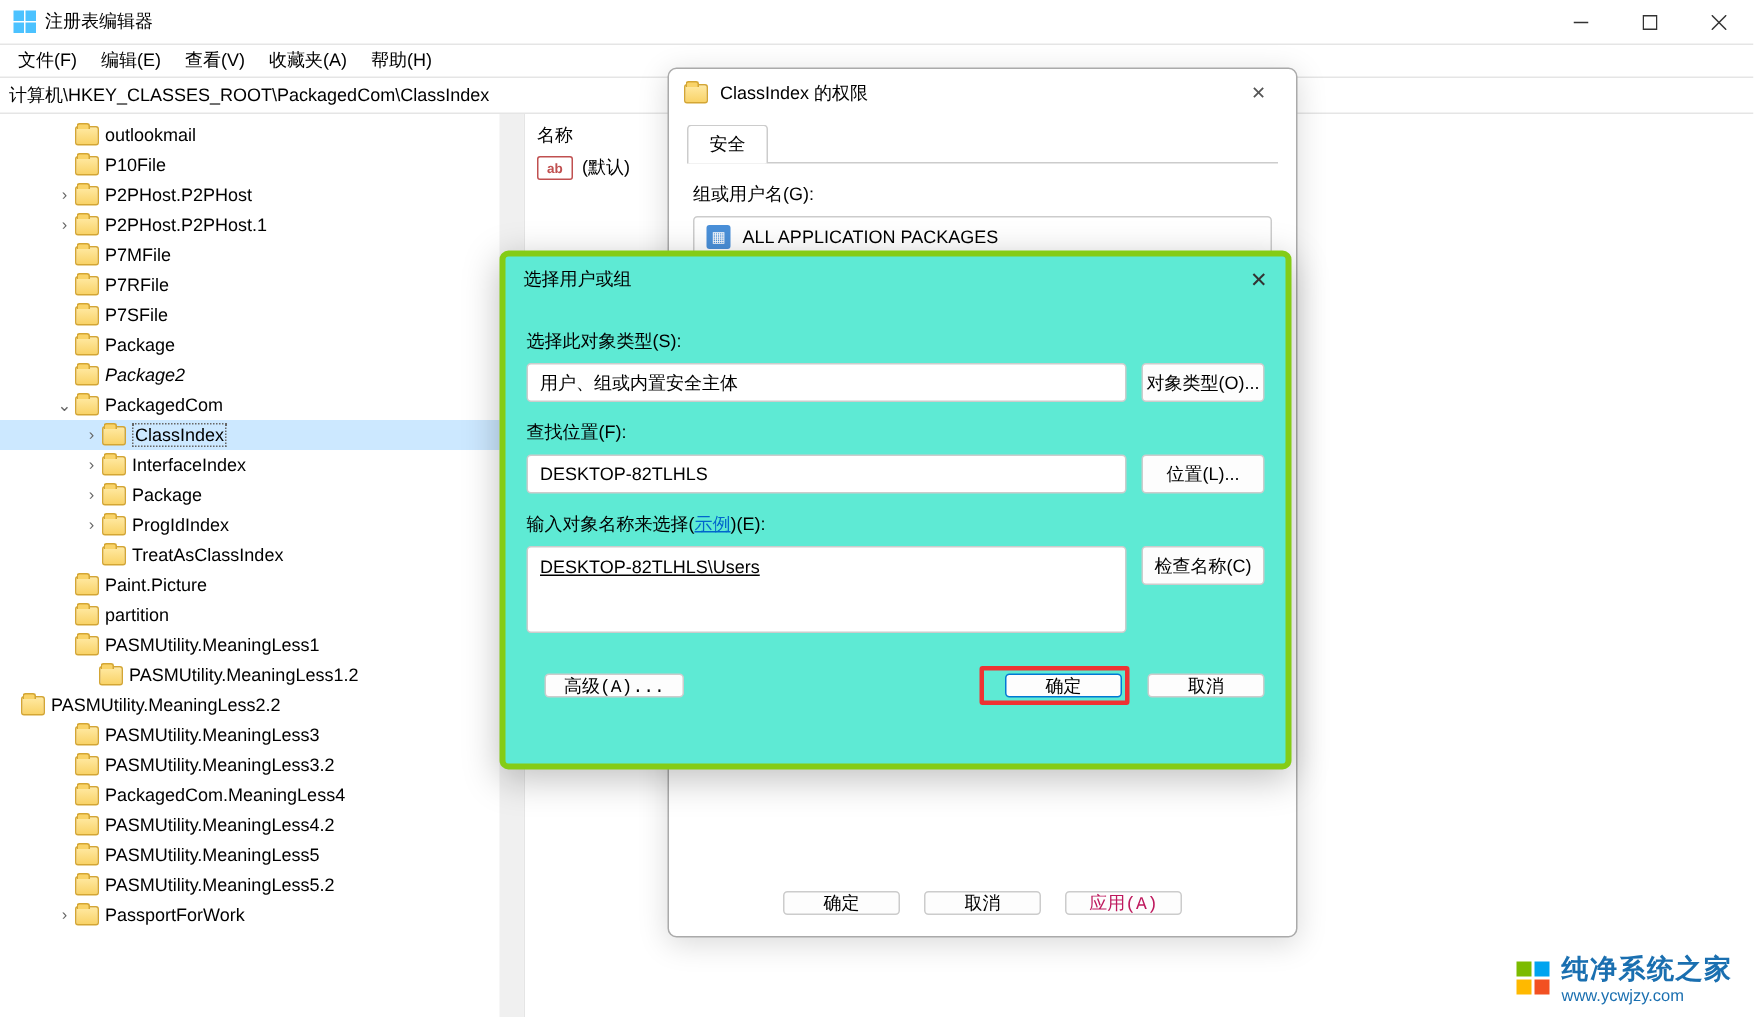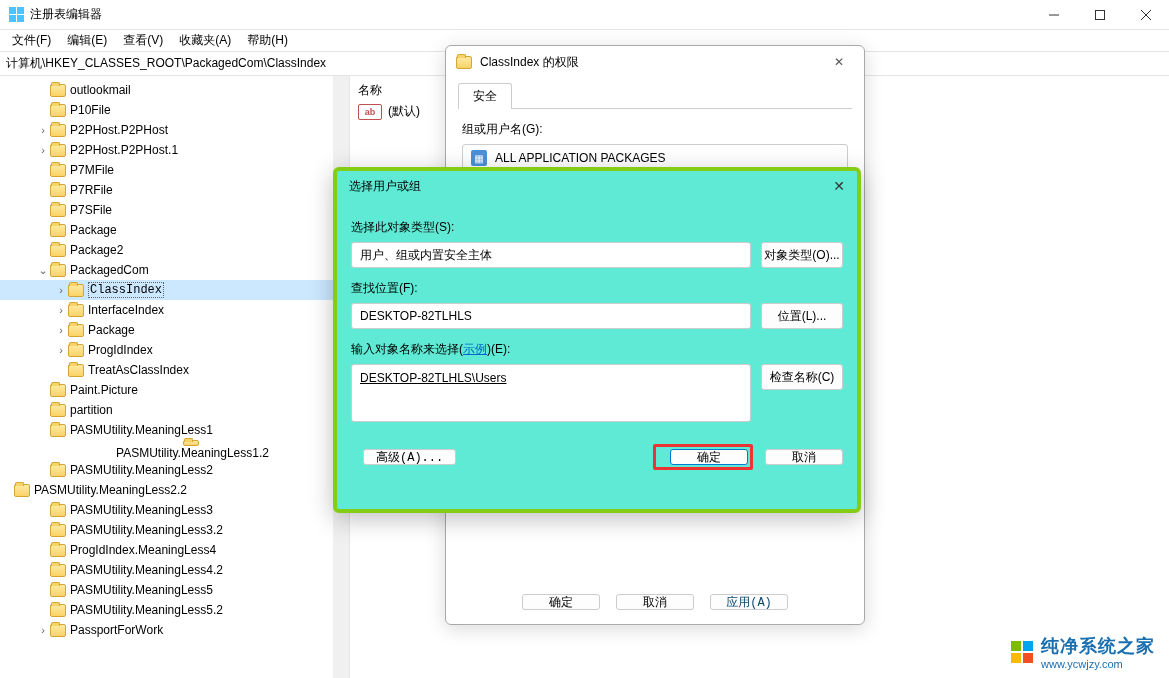--- a/index.html
+++ b/index.html
@@ -26,21 +26,21 @@
 .tree { width:350px; border-right:1px solid #e5e5e5; overflow:hidden; padding:4px 0; position:relative; }
 .values { flex:1; padding:4px 8px; }
 
 
 .node { display:flex; align-items:center; height:20px; white-space:nowrap; }
 .node .exp { width:14px; text-align:center; color:#666; font-size:11px; }
 .node .noexp { width:14px; }
 .fold { width:16px; height:13px; background:linear-gradient(#ffe9a2,#f9d368); border:1px solid #d4a634; border-radius:2px; margin-right:4px; position:relative; }
 .fold::before { content:""; position:absolute; top:-3px; left:0; width:7px; height:3px; background:#f9d368; border:1px solid #d4a634; border-bottom:none; border-radius:2px 2px 0 0; }
 .node.sel { background:#cce8ff; }
-.node.sel .label { border:1px dotted #666; padding:0 1px;font-family:Liberation Mono, monospace; }
+.node.sel .label { border:1px dotted #666; padding:0 1px; }
 .tree-scrollbar { position:absolute; right:0; top:0; bottom:0; width:16px; background:#f0f0f0; }
 .tree-scrollbar .thumb { position:absolute; left:2px; right:2px; top:300px; height:60px; background:#c0c0c0; border-radius:2px; }
 
 
 .valhead { font-size:12px; padding:2px 0; }
 .valrow { display:flex; align-items:center; padding:2px 0; }
 .abicon { width:24px; height:16px; border:1px solid #c05050; background:#fff; color:#c05050; font-size:9px; font-weight:bold; display:flex; align-items:center; justify-content:center; margin-right:6px; border-radius:2px; }
 
 
 .permdlg { position:absolute; left:445px; top:45px; width:420px; height:580px; background:#fff; border:1px solid #aaa; box-shadow:0 4px 20px rgba(0,0,0,0.15); border-radius:6px; }
@@ -48,21 +48,21 @@
 .permdlg .dlgtitle .fold { margin-right:8px; }
 .permdlg .dlgclose { margin-left:auto; width:30px; text-align:center; color:#555; }
 .tabstrip { height:30px; padding:0 12px; display:flex; align-items:flex-end; }
 .tab { border:1px solid #ccc; border-bottom:none; padding:4px 14px; background:#fff; border-radius:3px 3px 0 0; position:relative; top:1px; }
 .tabbody { border-top:1px solid #ccc; margin:0 12px; padding:12px 4px; }
 .permlbl { margin-bottom:6px; }
 .listbox { border:1px solid #ccc; height:28px; padding:4px 8px; display:flex; align-items:center; border-radius:3px; }
 .grpicon { width:16px; height:16px; background:#4a90d9; margin-right:8px; border-radius:2px; display:flex; align-items:center; justify-content:center; color:#fff; font-size:10px; }
 .permbtns { position:absolute; bottom:14px; left:0; right:0; display:flex; justify-content:center; gap:16px; }
 .btn { min-width:78px; height:16px; border:1px solid #ccc; background:#fdfdfd; border-radius:3px; display:flex; align-items:center; justify-content:center; padding:0 12px;font-family:Liberation Mono, monospace; }
-.btn.disabled { color:#0c4a6e; }
+.btn.disabled { color:#be185d; }
 
 
 .seldlg { position:absolute; left:333px; top:167px; width:528px; height:346px; background:#5eead4; border:4px solid #84cc16; box-shadow:0 6px 24px rgba(0,0,0,0.25); border-radius:6px; z-index:10; }
 .seldlg .dlgtitle { height:30px; display:flex; align-items:center; padding:0 12px; font-size:12px; }
 .seldlg .dlgtitle .dlgclose { margin-left:auto; font-size:14px; color:#333; }
 .seldlg .body { padding:6px 14px; }
 .fieldlbl { margin:12px 0 6px 0; }
 .fieldrow { display:flex; gap:10px; align-items:flex-start; }
 .txtinput { flex:1; border:1px solid #ccc; border-radius:3px; height:26px; padding:4px 8px; background:#fff; display:flex; align-items:center; }
 .txtarea { flex:1; border:1px solid #ccc; border-radius:3px; height:58px; padding:6px 8px; background:#fff; }
@@ -159,21 +159,21 @@
       <div class="node" style="padding-left: 36px;">
         <span class="noexp"></span>
         <span class="fold"></span>
         <span class="label">P7SFile</span>
       </div>
       <div class="node" style="padding-left: 36px;">
         <span class="noexp"></span>
         <span class="fold"></span>
         <span class="label">Package</span>
       </div>
-      <div class="node" style="padding-left: 36px;">
+      <div class="node" style="padding-left: 36px; font-style: italic;">
         <span class="noexp"></span>
         <span class="fold"></span>
         <span class="label">Package2</span>
       </div>
       <div class="node" style="padding-left: 36px;">
         <span class="exp">⌄</span>
         <span class="fold"></span>
         <span class="label">PackagedCom</span>
       </div>
       <div class="node sel" style="padding-left: 54px;">
@@ -209,49 +209,44 @@
       <div class="node" style="padding-left: 36px;">
         <span class="noexp"></span>
         <span class="fold"></span>
         <span class="label">partition</span>
       </div>
       <div class="node" style="padding-left: 36px;">
         <span class="noexp"></span>
         <span class="fold"></span>
         <span class="label">PASMUtility.MeaningLess1</span>
       </div>
-      <div class="node" style="padding-left: 36px; flex-direction: column;">
+      <div class="node" style="padding-left: 52px;">
         <span class="noexp"></span>
         <span class="fold"></span>
         <span class="label">PASMUtility.MeaningLess1.2</span>
       </div>
-      <div class="node" style="padding-left: 36px;">
-        <span class="noexp"></span>
-        <span class="fold"></span>
-        <span class="label">PASMUtility.MeaningLess2</span>
-      </div>
       <div class="node" style="">
         <span class="noexp"></span>
         <span class="fold"></span>
         <span class="label">PASMUtility.MeaningLess2.2</span>
       </div>
       <div class="node" style="padding-left: 36px;">
         <span class="noexp"></span>
         <span class="fold"></span>
         <span class="label">PASMUtility.MeaningLess3</span>
       </div>
       <div class="node" style="padding-left: 36px;">
         <span class="noexp"></span>
         <span class="fold"></span>
         <span class="label">PASMUtility.MeaningLess3.2</span>
       </div>
       <div class="node" style="padding-left: 36px;">
         <span class="noexp"></span>
         <span class="fold"></span>
-        <span class="label">ProgIdIndex.MeaningLess4</span>
+        <span class="label">PackagedCom.MeaningLess4</span>
       </div>
       <div class="node" style="padding-left: 36px;">
         <span class="noexp"></span>
         <span class="fold"></span>
         <span class="label">PASMUtility.MeaningLess4.2</span>
       </div>
       <div class="node" style="padding-left: 36px;">
         <span class="noexp"></span>
         <span class="fold"></span>
         <span class="label">PASMUtility.MeaningLess5</span>

